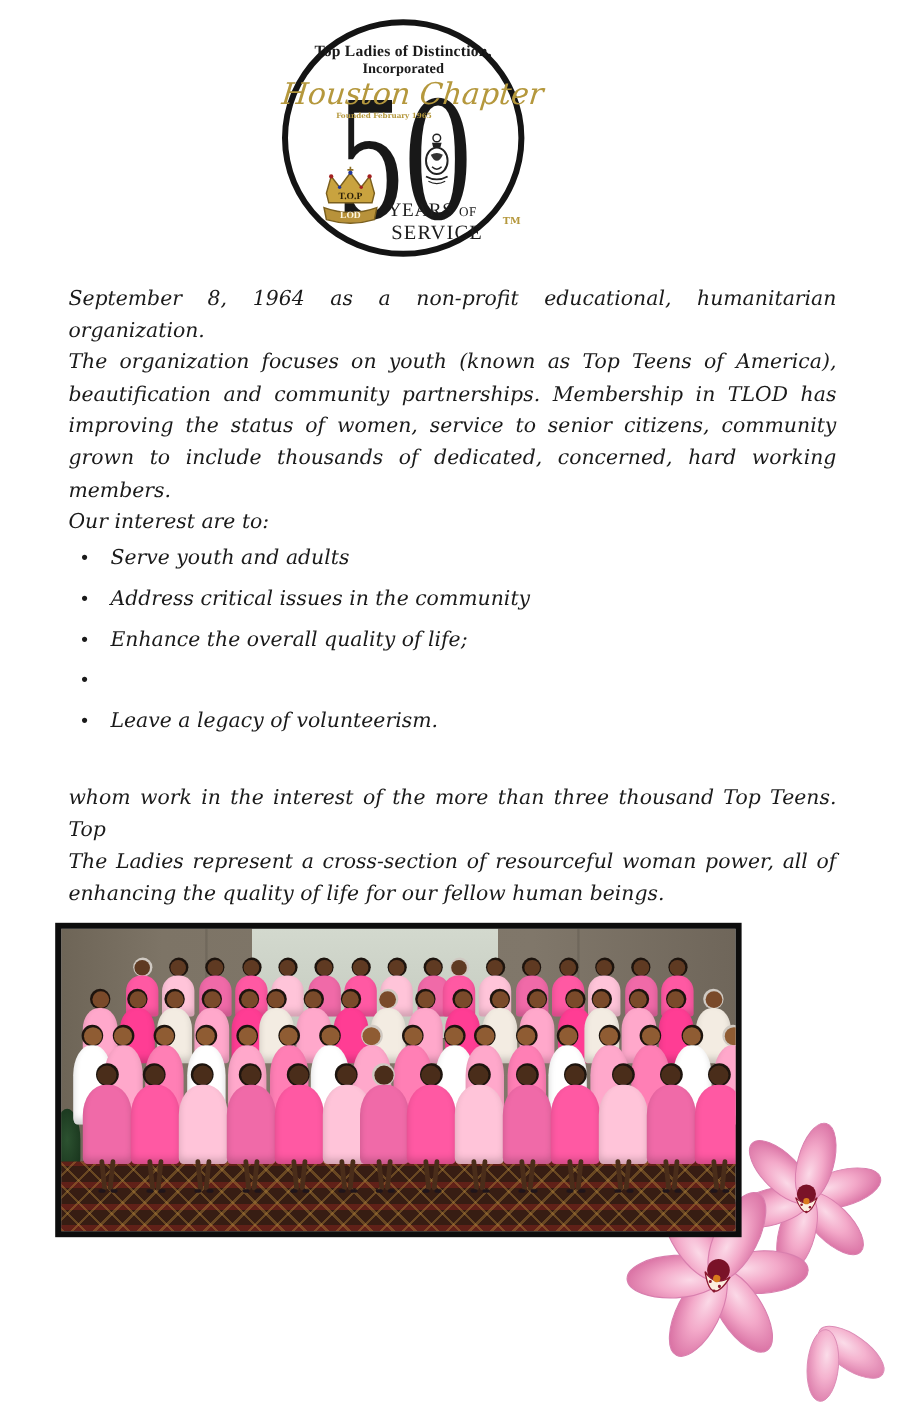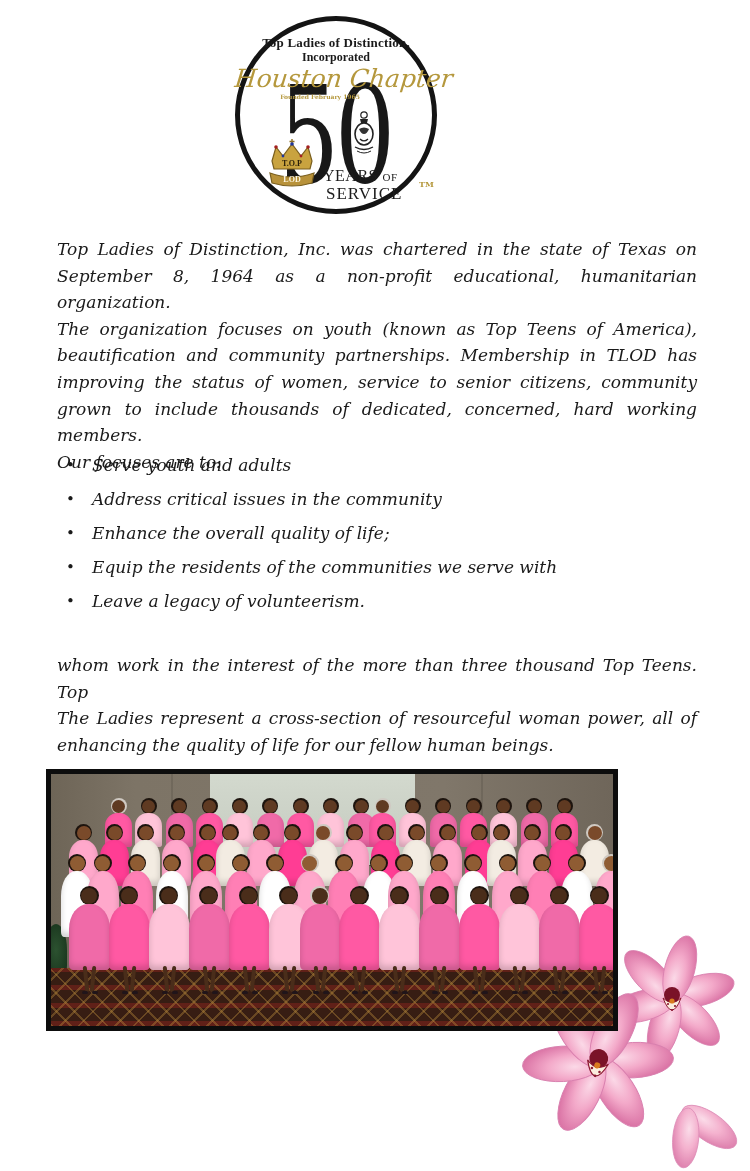--- a/index.html
+++ b/index.html
@@ -87,27 +87,26 @@
 
   <div class="yearsof">
     <span style="text-transform:uppercase">Years</span>
     <span class="of" style="text-transform:uppercase">of</span>
   </div>
   <div class="service" style="text-transform:uppercase">Service</div>
   <div class="tm">TM</div>
 </div>
 
 <div class="para p1">
-  <div class="jl">Top Ladies of Distinction, Inc. was chartered in the state of Texas on</div>
   <div class="jl">September 8, 1964 as a non-profit educational, humanitarian organization.</div>
   <div class="jl">The organization focuses on youth (known as Top Teens of America),</div>
   <div class="jl">beautification and community partnerships. Membership in TLOD has</div>
   <div class="jl">improving the status of women, service to senior citizens, community</div>
   <div class="jl">grown to include thousands of dedicated, concerned, hard working members.</div>
-  <div class="jl last">Our focuses are to:</div>
+  <div class="jl last">Our interest are to:</div>
 </div>
 
 <div class="bullets">
   <div class="bitem">
     <span class="bdot">•</span>
     <div>
         <div>Serve youth and adults</div>
       </div>
   </div>
   <div class="bitem">
@@ -118,21 +117,20 @@
   </div>
   <div class="bitem">
     <span class="bdot">•</span>
     <div>
         <div>Enhance the overall quality of life;</div>
       </div>
   </div>
   <div class="bitem">
     <span class="bdot">•</span>
     <div>
-      <div>Equip the residents of the communities we serve with</div>
     </div>
   </div>
   <div class="bitem" style="margin-top:6px">
     <span class="bdot">•</span>
     <div>
         <div>Leave a legacy of volunteerism.</div>
       </div>
   </div>
 </div>
 

